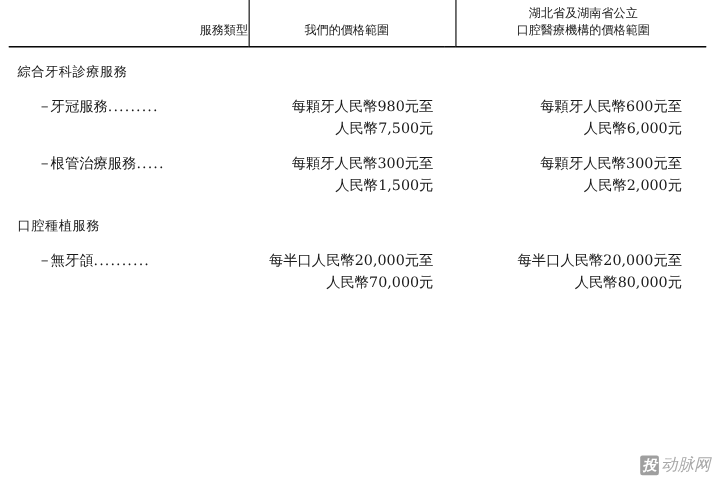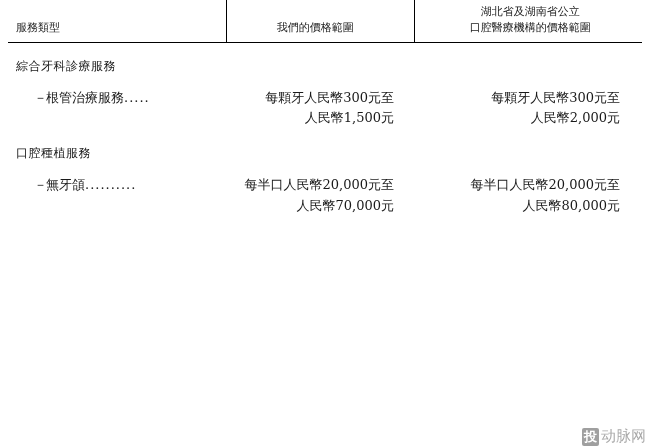--- a/index.html
+++ b/index.html
@@ -34,21 +34,21 @@
   table.pricing col.c4 { width: 228px; }
 
   thead th {
     font-weight: normal;
     font-size: 11px;
     vertical-align: bottom;
     padding: 4px 0 6px 0;
     line-height: 1.45;
   }
   thead th.h1 {
-    text-align: left;
+    text-align: right;
     padding-left: 8px;
   }
   thead th.h2 {
     text-align: center;
     border-left: 1px solid #000;
     padding-left: 10px;
     padding-right: 10px;
   }
   thead th.h3 {
     text-align: center;
@@ -107,26 +107,27 @@
   .dots {
     letter-spacing: 1px;
   }
   .dash {
     display: inline-block;
     width: 12px;
   }
   .watermark {
     position: absolute;
     right: 4px;
-    bottom: 2px;
+    bottom: 16px;
     font-family: "DejaVu Sans", "Liberation Sans", sans-serif;
     font-size: 15px;
     color: #9a9a9a;
     letter-spacing: 0px;
     opacity: 0.85;
+    font-style: italic;
   }
   .watermark .wm-box {
     display: inline-block;
     background: #8f8f8f;
     color: #fff;
     font-weight: bold;
     padding: 0 2px;
     margin-right: 2px;
     font-size: 13px;
     border-radius: 2px;
@@ -172,20 +173,34 @@
           <span class="l2"></span>
           <span class="l2"></span>
         </td>
         <td class="spacer"></td>
         <td class="val2">
           <span class="l2"></span>
           <span class="l2"></span>
         </td>
       </tr>
 
+      <tr class="item">
+        <td class="label">
+          <span class="dash">－</span><span>牙冠服務</span><span class="dots">.........</span>
+        </td>
+        <td class="val">
+          <span class="l2">每顆牙人民幣980元至</span>
+          <span class="l2">人民幣7,500元</span>
+        </td>
+        <td class="spacer"></td>
+        <td class="val2">
+          <span class="l2">每顆牙人民幣600元至</span>
+          <span class="l2">人民幣6,000元</span>
+        </td>
+      </tr>
 
 
       <tr class="item">
         <td class="label">
           <span class="dash">－</span><span>根管治療服務</span><span class="dots">.....</span>
         </td>
         <td class="val">
           <span class="l2">每顆牙人民幣300元至</span>
           <span class="l2">人民幣1,500元</span>
         </td>

